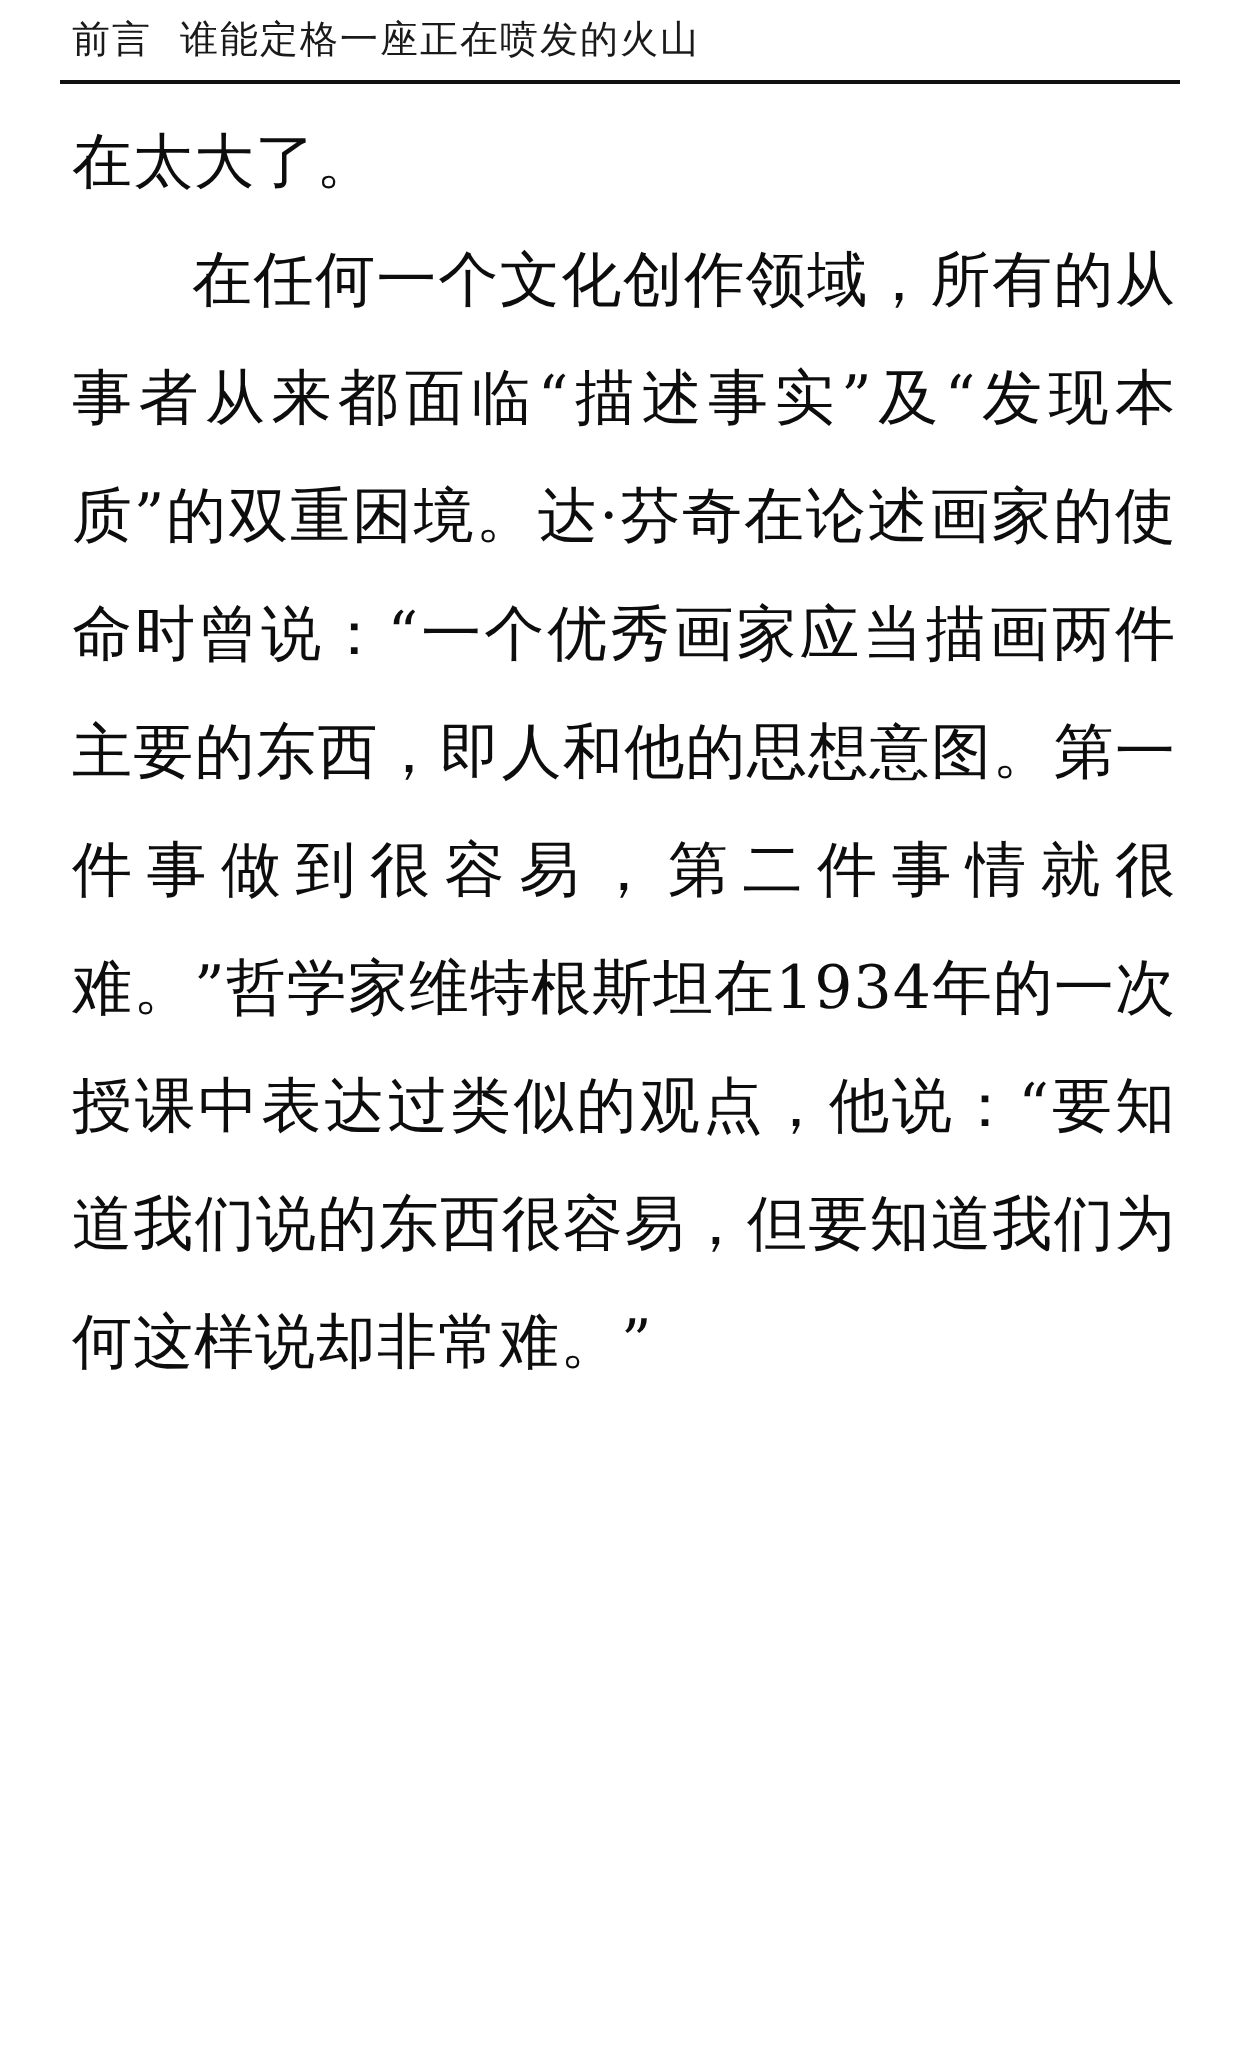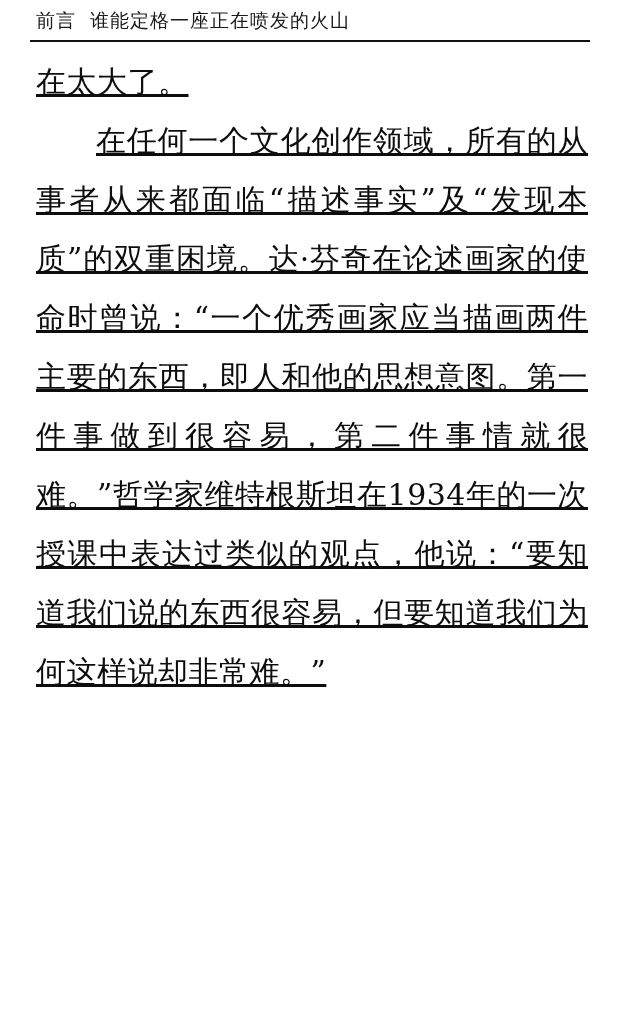--- a/index.html
+++ b/index.html
@@ -54,21 +54,20 @@
     font-size: 30px;
     line-height: 59px;
     letter-spacing: 0.5px;
     text-align: justify;
     text-justify: inter-ideograph;
     color: #0d0d0d;
   }
   .para {
     margin: 0;
     text-indent: 0;
-    text-decoration: underline;
   }
   .para.indent {
     text-indent: 2em;
   }
   .u {
     text-decoration: underline;
     text-underline-offset: 4px;
   }
 </style>
 </head>

